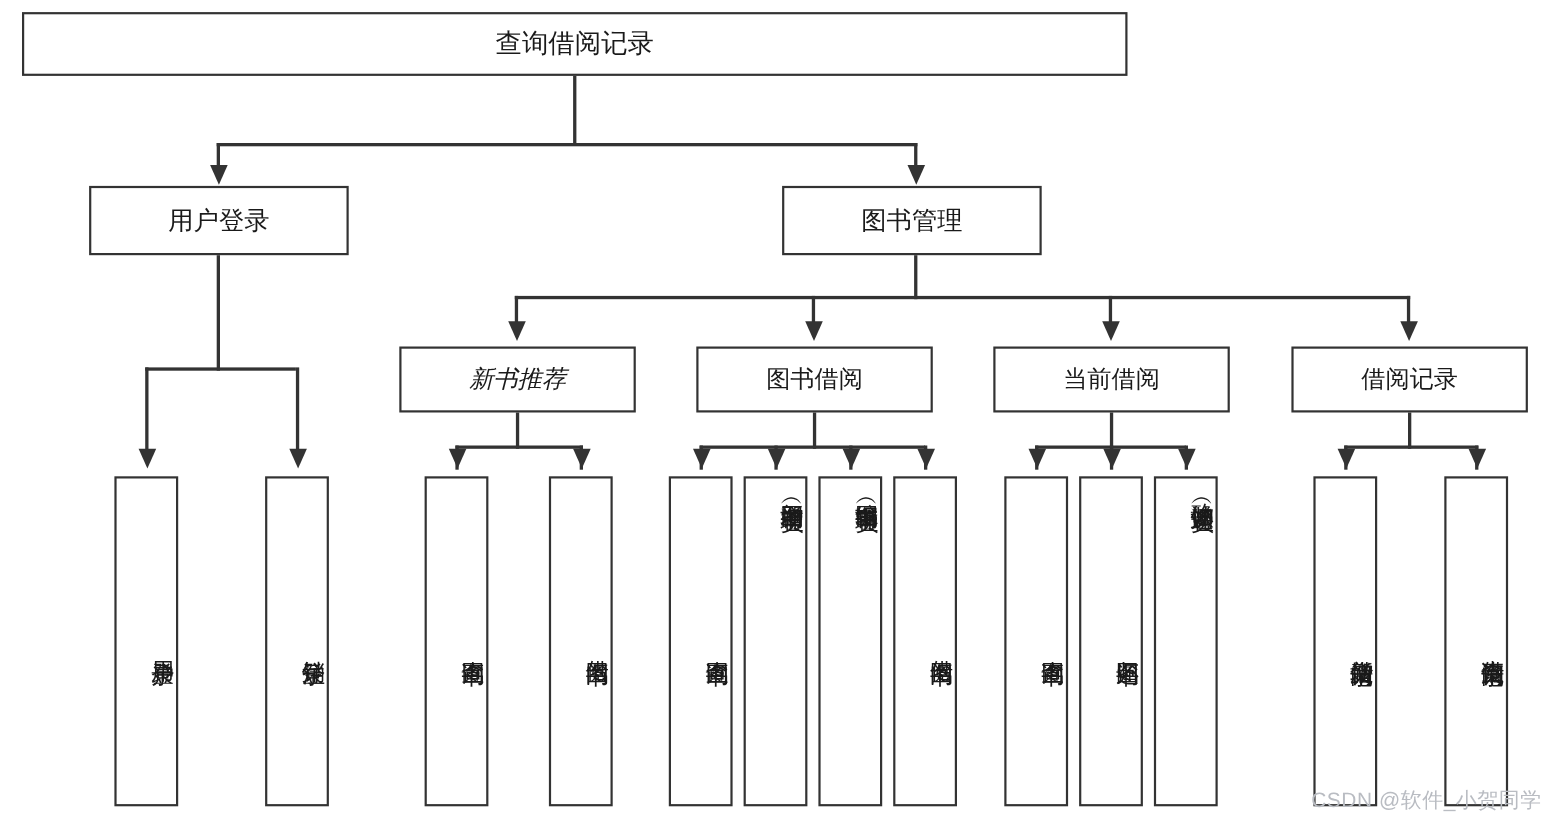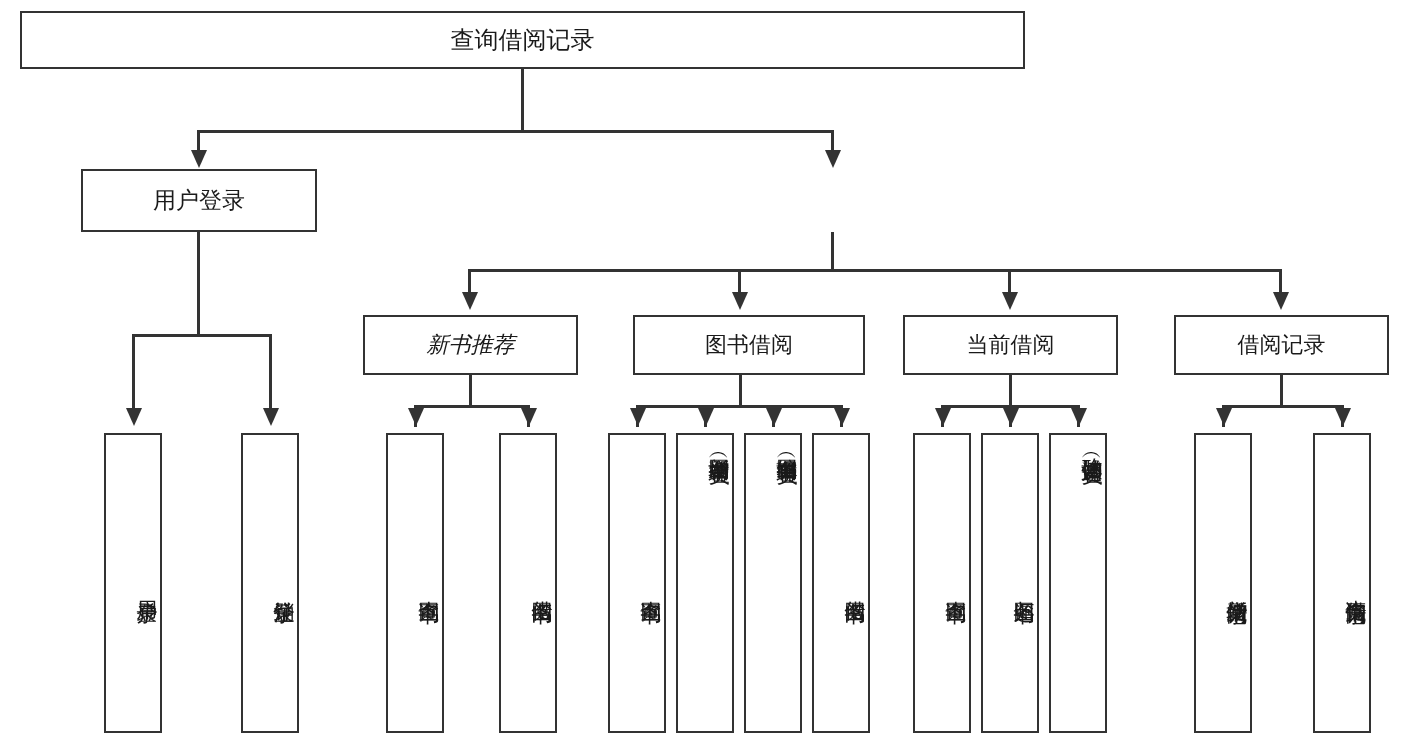--- a/index.html
+++ b/index.html
@@ -87,20 +87,23 @@
 
   <div class="edge v" style="left:197px; top:130px; height:22px;"></div>
   <div class="arrow" style="left:191px; top:150px;"></div>
   <div class="edge v" style="left:831px; top:130px; height:22px;"></div>
   <div class="arrow" style="left:825px; top:150px;"></div>
 
   <div class="node lvl2" style="left:81px; top:169px; width:236px; height:63px;">
     <span>用户登录</span>
   </div>
 
+  <div class="node lvl2" style="left:711px; top:169px; width:236px; height:63px;">
+    <span>图书管理</span>
+  </div>
 
   <div class="edge v" style="left:197px; top:232px; height:105px;"></div>
   <div class="edge h" style="left:132px; top:334px; width:137px;"></div>
   <div class="edge v" style="left:132px; top:334px; height:76px;"></div>
   <div class="arrow" style="left:126px; top:408px;"></div>
   <div class="edge v" style="left:269px; top:334px; height:76px;"></div>
   <div class="arrow" style="left:263px; top:408px;"></div>
 
   <div class="edge v" style="left:831px; top:232px; height:40px;"></div>
   <div class="edge h" style="left:468px; top:269px; width:814px;"></div>
@@ -109,21 +112,21 @@
   <div class="edge v" style="left:738px; top:269px; height:25px;"></div>
   <div class="arrow" style="left:732px; top:292px;"></div>
   <div class="edge v" style="left:1008px; top:269px; height:25px;"></div>
   <div class="arrow" style="left:1002px; top:292px;"></div>
   <div class="edge v" style="left:1279px; top:269px; height:25px;"></div>
   <div class="arrow" style="left:1273px; top:292px;"></div>
 
   <div class="node lvl3" style="left:363px; top:315px; width:215px; height:60px;font-style:italic;">
     <span>新书推荐</span>
   </div>
-  <div class="node lvl3" style="left:633px; top:315px; width:232px; height:60px;">
+  <div class="node lvl3" style="left:633px; top:315px; width:215px; height:60px;">
     <span>图书借阅</span>
   </div>
   <div class="node lvl3" style="left:903px; top:315px; width:215px; height:60px;">
     <span>当前借阅</span>
   </div>
   <div class="node lvl3" style="left:1174px; top:315px; width:215px; height:60px;">
     <span>借阅记录</span>
   </div>
 
   <div class="edge v" style="left:469px; top:375px; height:33px;"></div>
@@ -197,14 +200,15 @@
     <span>确认归还（管理员）</span>
   </div>
 
   <div class="node leaf" style="left:1194px; top:433px; width:58px; height:300px;">
     <span>新增借阅记录</span>
   </div>
   <div class="node leaf" style="left:1313px; top:433px; width:58px; height:300px;">
     <span>查询借阅记录</span>
   </div>
 
+  <div class="watermark" style="left:1192px; top:715px;">CSDN @软件_小贺同学</div>
 
 </div>
 
 </body></html>

